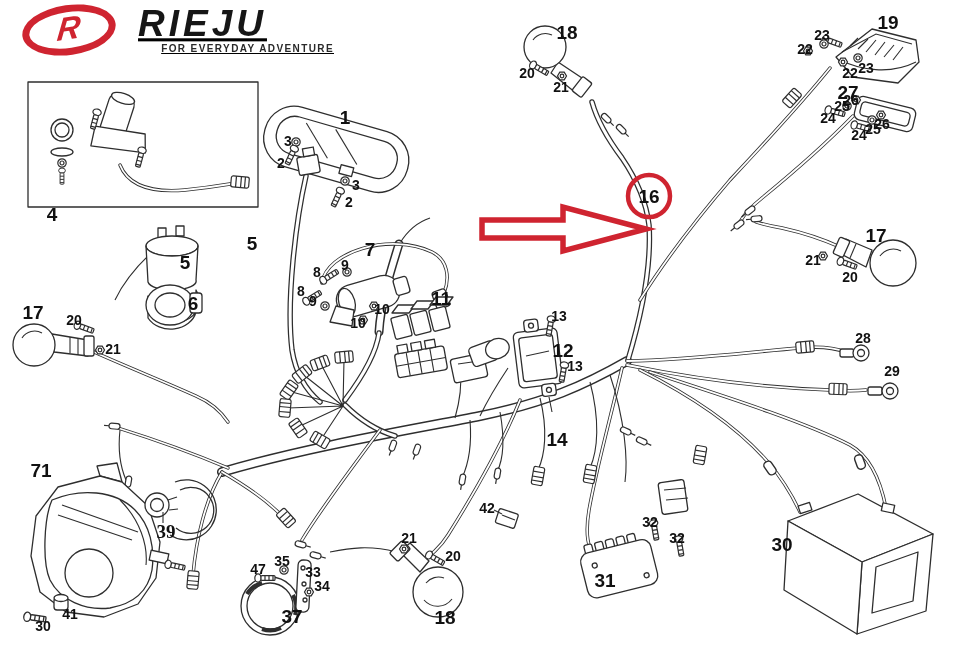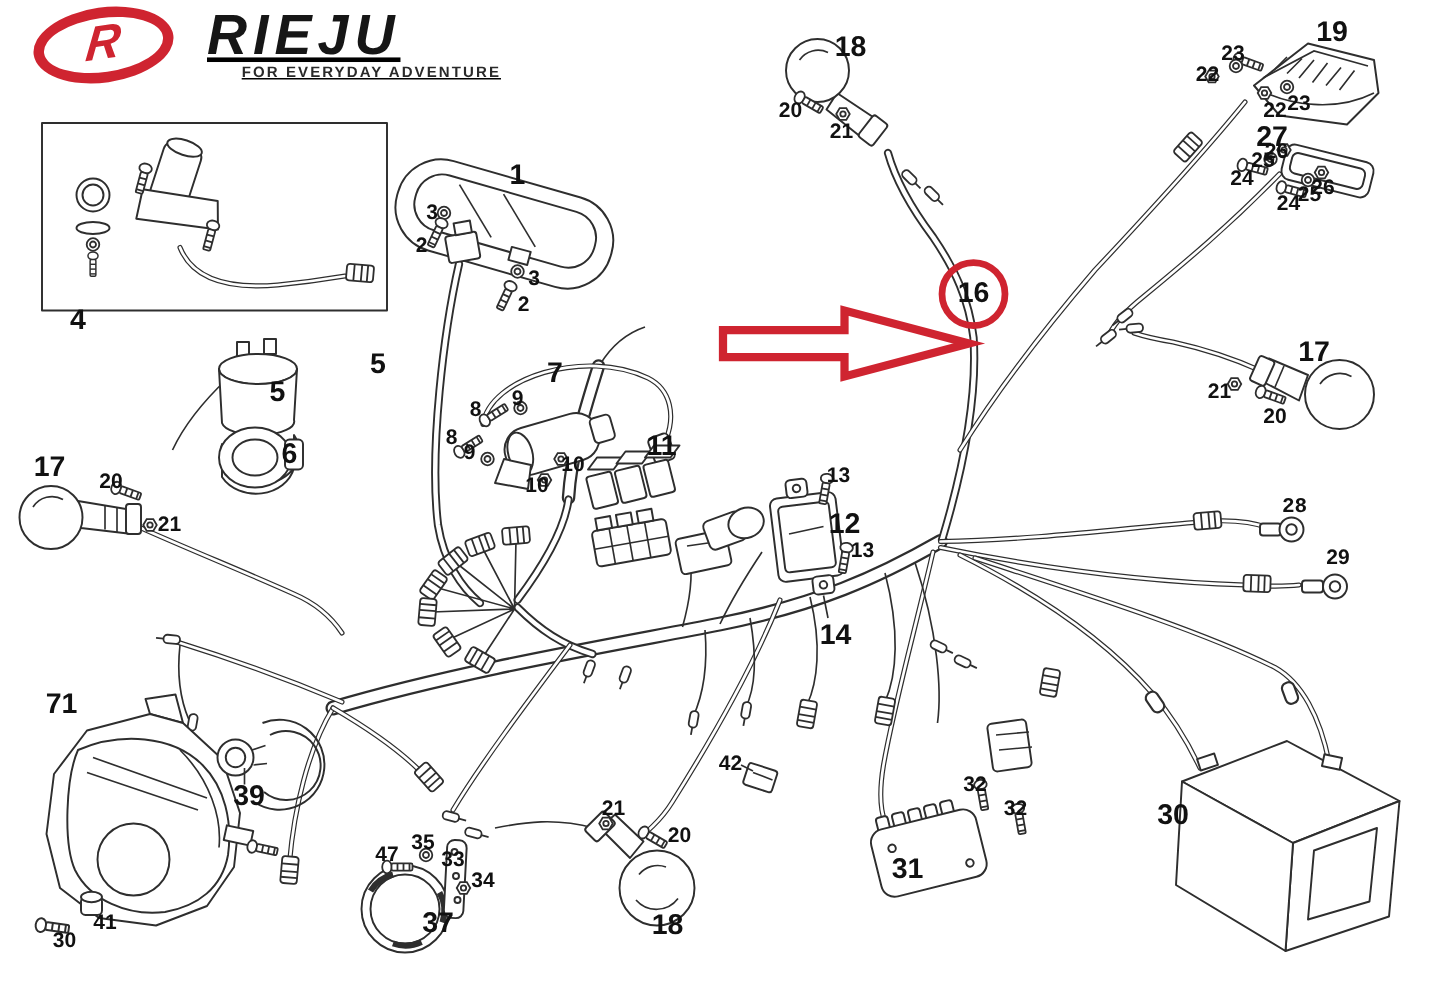--- a/index.html
+++ b/index.html
@@ -496,21 +496,21 @@
       <div class="plabel" style="left: 345px; top: 265px;">9</div>
       <div class="plabel" style="left: 317px; top: 272px;">8</div>
       <div class="plabel" style="left: 301px; top: 291px;">8</div>
       <div class="plabel" style="left: 313px; top: 301px;">9</div>
       <div class="plabel" style="left: 382px; top: 309px;">10</div>
       <div class="plabel" style="left: 358px; top: 323px;">10</div>
       <div class="plabel lg" style="left: 441px; top: 298px;">11</div>
       <div class="plabel" style="left: 559px; top: 316px;">13</div>
       <div class="plabel lg" style="left: 563px; top: 350px;">12</div>
       <div class="plabel" style="left: 575px; top: 366px;">13</div>
-      <div class="plabel lg" style="left: 557px; top: 424px;">14</div>
+      <div class="plabel lg" style="left: 557px; top: 439px;">14</div>
       <div class="plabel lg" style="left: 649px; top: 196px;">16</div>
       <div class="plabel lg" style="left: 33px; top: 312px;">17</div>
       <div class="plabel" style="left: 74px; top: 320px;">20</div>
       <div class="plabel" style="left: 113px; top: 349px;">21</div>
       <div class="plabel lg" style="left: 567px; top: 32px;">18</div>
       <div class="plabel" style="left: 527px; top: 73px;">20</div>
       <div class="plabel" style="left: 561px; top: 87px;">21</div>
       <div class="plabel lg" style="left: 888px; top: 22px;">19</div>
       <div class="plabel" style="left: 822px; top: 35px;">23</div>
       <div class="plabel" style="left: 805px; top: 49px;">22</div>
@@ -519,30 +519,30 @@
       <div class="plabel lg" style="left: 848px; top: 92px;">27</div>
       <div class="plabel" style="left: 851px; top: 100px;">26</div>
       <div class="plabel" style="left: 842px; top: 106px;">25</div>
       <div class="plabel" style="left: 828px; top: 118px;">24</div>
       <div class="plabel" style="left: 882px; top: 124px;">26</div>
       <div class="plabel" style="left: 873px; top: 129px;">25</div>
       <div class="plabel" style="left: 859px; top: 135px;">24</div>
       <div class="plabel lg" style="left: 876px; top: 235px;">17</div>
       <div class="plabel" style="left: 813px; top: 260px;">21</div>
       <div class="plabel" style="left: 850px; top: 277px;">20</div>
-      <div class="plabel" style="left: 863px; top: 338px; font-family: Liberation Mono, monospace;">28</div>
+      <div class="plabel" style="left: 863px; top: 338px;">28</div>
       <div class="plabel" style="left: 892px; top: 371px;">29</div>
       <div class="plabel lg" style="left: 41px; top: 470px;">71</div>
-      <div class="plabel lg" style="left: 166px; top: 531px;">39</div>
+      <div class="plabel lg" style="left: 166px; top: 531px; font-family: Liberation Serif, serif;">39</div>
       <div class="plabel" style="left: 43px; top: 626px;">30</div>
       <div class="plabel" style="left: 70px; top: 614px;">41</div>
       <div class="plabel lg" style="left: 260px; top: 616px; margin-left: 32px;">37</div>
       <div class="plabel" style="left: 258px; top: 569px;">47</div>
       <div class="plabel" style="left: 282px; top: 561px;">35</div>
-      <div class="plabel" style="left: 302px; top: 572px;">33</div>
+      <div class="plabel" style="left: 313px; top: 572px;">33</div>
       <div class="plabel" style="left: 322px; top: 567px; margin-top: 19px;">34</div>
       <div class="plabel" style="left: 409px; top: 538px;">21</div>
       <div class="plabel" style="left: 453px; top: 556px;">20</div>
       <div class="plabel lg" style="left: 445px; top: 617px;">18</div>
       <div class="plabel" style="left: 487px; top: 508px;">42</div>
       <div class="plabel lg" style="left: 605px; top: 580px;">31</div>
       <div class="plabel" style="left: 650px; top: 522px;">32</div>
       <div class="plabel" style="left: 677px; top: 538px;">32</div>
       <div class="plabel lg" style="left: 782px; top: 544px;">30</div>
     </div>

